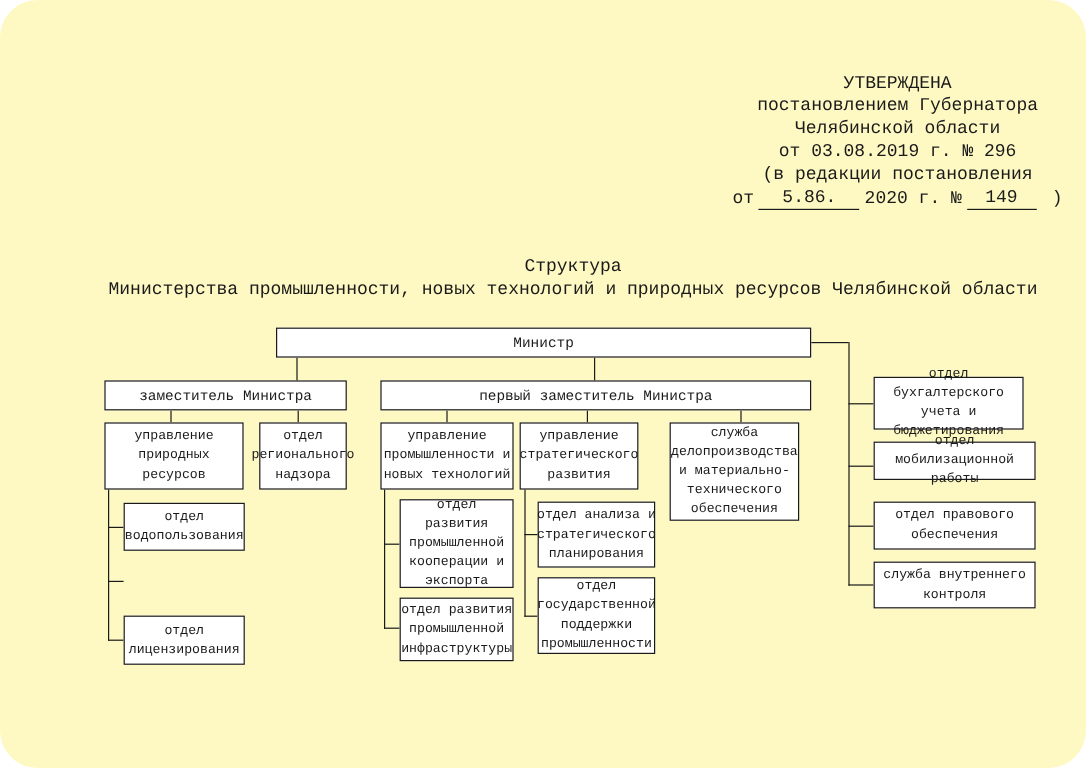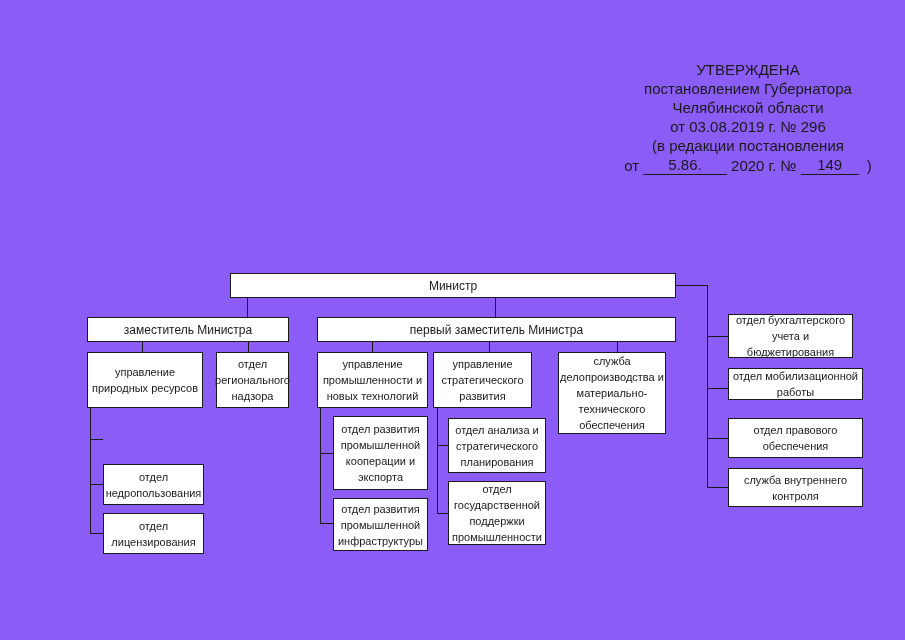--- a/index.html
+++ b/index.html
@@ -1,22 +1,23 @@
 <!DOCTYPE html>
 <html><head>
 <meta charset="utf-8">
 <style>
   html,body{margin:0;padding:0;background:#ffffff;}
   .page{
     position:relative;
     width:905px;height:640px;
-    background:#8b5cf6;
-    font-family:Liberation Sans, sans-serif;
+    background:#fef9c3;
+    font-family:Liberation Mono, monospace;
     color:#1a1a1a;
     overflow:hidden;
+    border-radius:31px;
   }
   
   .approval{
     position:absolute;left:600px;top:60px;width:296px;
     text-align:center;font-size:15px;line-height:19px;
   }
   .approval-line7{white-space:nowrap;}
   .uline{
     display:inline-block;border-bottom:1px solid #1a1a1a;
     text-align:center;vertical-align:bottom;margin:0 4px;
@@ -51,20 +52,24 @@
     <div>УТВЕРЖДЕНА</div>
     <div>постановлением Губернатора</div>
     <div>Челябинской области</div>
     <div>от 03.08.2019 г. № 296</div>
     <div>(в редакции постановления</div>
     <div class="approval-line7">
       <span>от</span><span class="uline uline-date">5.86.</span><span>2020 г. №</span><span class="uline uline-num">149</span> <span>)</span>
     </div>
   </div>
 
+  <div class="title">
+    <div>Структура</div>
+    <div>Министерства промышленности, новых технологий и природных ресурсов Челябинской области</div>
+  </div>
 
   <div class="ln v" style="left:247px;top:298px;height:20px"></div>
   <div class="ln v" style="left:495px;top:298px;height:20px"></div>
   <div class="ln h" style="left:676px;top:285px;width:31px"></div>
   <div class="ln v" style="left:707px;top:285px;height:203px"></div>
   <div class="ln h" style="left:707px;top:336px;width:21px"></div>
   <div class="ln h" style="left:707px;top:388px;width:21px"></div>
   <div class="ln h" style="left:707px;top:438px;width:21px"></div>
   <div class="ln h" style="left:707px;top:487px;width:21px"></div>
   <div class="ln v" style="left:142px;top:342px;height:10px"></div>
@@ -82,21 +87,21 @@
   <div class="ln v" style="left:437px;top:407px;height:107px"></div>
   <div class="ln h" style="left:437px;top:445px;width:11px"></div>
   <div class="ln h" style="left:437px;top:513px;width:11px"></div>
 
   <div class="obox obox-hdr" style="left:230px;top:273px;width:446px;height:25px">Министр</div>
   <div class="obox obox-hdr" style="left:87px;top:317px;width:202px;height:25px">заместитель Министра</div>
   <div class="obox obox-hdr" style="left:317px;top:317px;width:359px;height:25px">первый заместитель Министра</div>
 
   <div class="obox" style="left:87px;top:352px;width:116px;height:56px">управление природных ресурсов</div>
   <div class="obox" style="left:216px;top:352px;width:73px;height:56px">отдел регионального надзора</div>
-  <div class="obox" style="left:103px;top:464px;width:101px;height:41px">отдел недропользования</div>
+  <div class="obox" style="left:103px;top:419px;width:101px;height:40px">отдел водопользования</div>
   <div class="obox" style="left:103px;top:513px;width:101px;height:41px">отдел лицензирования</div>
 
   <div class="obox" style="left:317px;top:352px;width:111px;height:56px">управление промышленности и новых технологий</div>
   <div class="obox" style="left:433px;top:352px;width:99px;height:56px">управление стратегического развития</div>
   <div class="obox" style="left:558px;top:352px;width:108px;height:82px">служба делопроизводства и материально-технического обеспечения</div>
   <div class="obox" style="left:333px;top:416px;width:95px;height:74px">отдел развития промышленной кооперации и экспорта</div>
   <div class="obox" style="left:333px;top:498px;width:95px;height:53px">отдел развития промышленной инфраструктуры</div>
   <div class="obox" style="left:448px;top:418px;width:98px;height:55px">отдел анализа и стратегического планирования</div>
   <div class="obox" style="left:448px;top:481px;width:98px;height:64px">отдел государственной поддержки промышленности</div>
 

